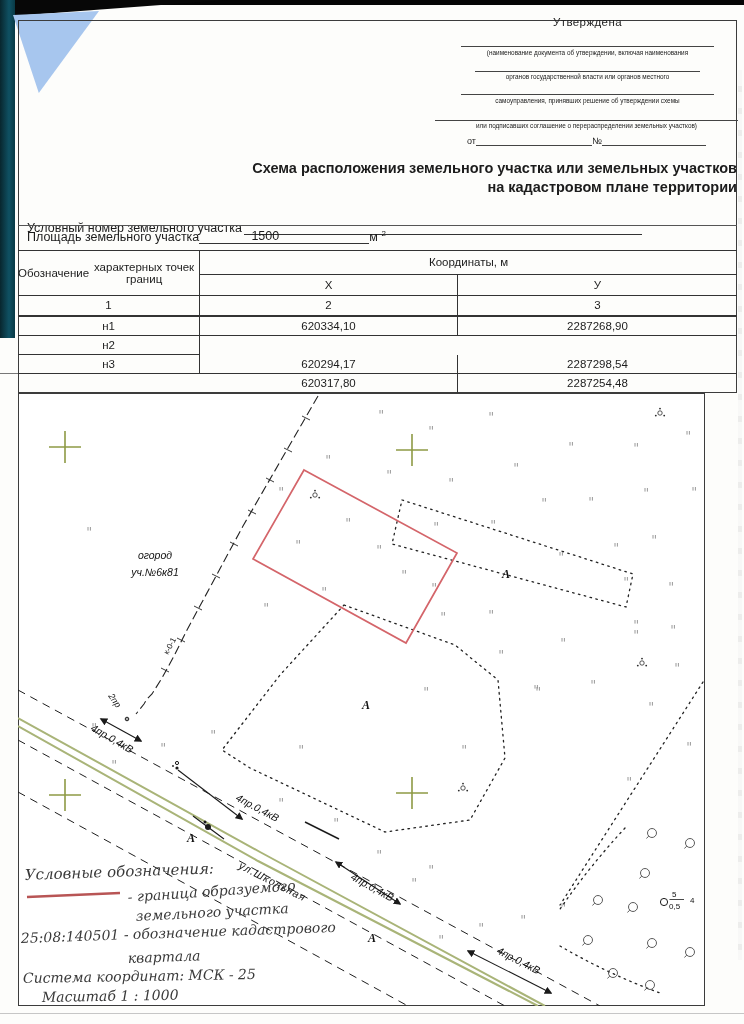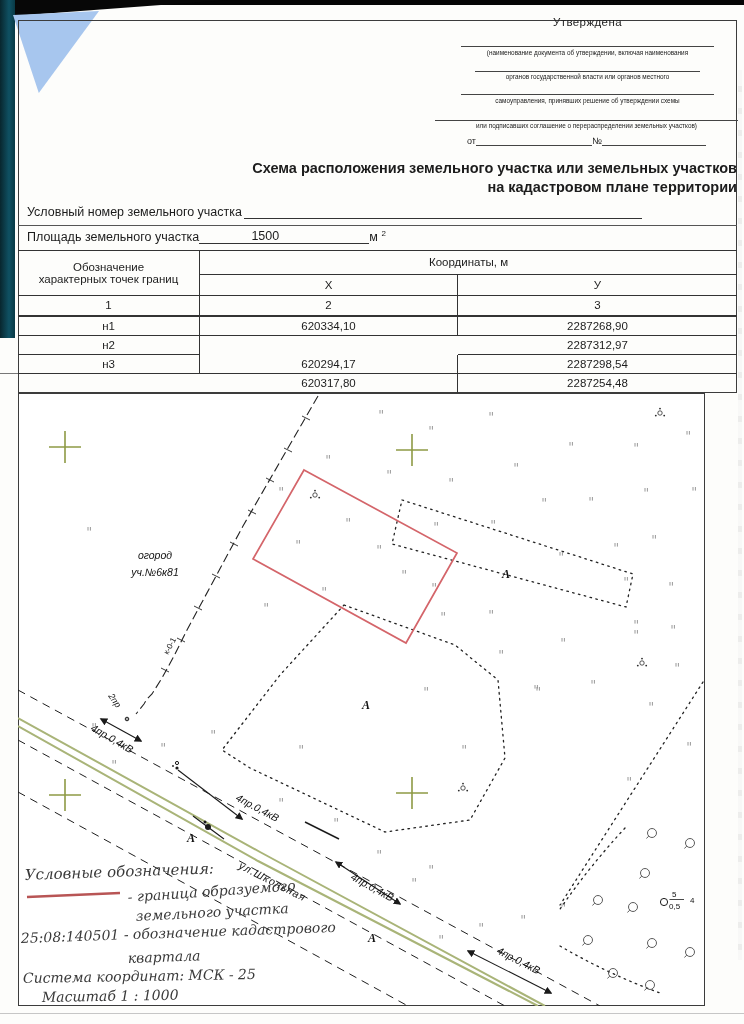--- a/index.html
+++ b/index.html
@@ -28,38 +28,38 @@
   .r2{margin:15px 38px 0}
   .r3{margin:14px 24px 0}
   .r4{margin:16px 0 0;margin-left:-2px}
   .appr-from{display:flex;align-items:flex-end;font-size:9px;margin-top:5px;padding-left:30px}
   .appr-from .ln{border-bottom:1px solid #444;width:116px;height:11px}
   .appr-from .ln2{border-bottom:1px solid #444;width:104px;height:11px}
   
   #doc-title{left:18px;top:159px;width:719px;text-align:right;font-weight:bold;font-size:14.5px;line-height:19px}
   
   .field{display:flex;align-items:flex-end;font-size:12.5px}
-  #field1{left:27px;top:205px}
+  #field1{left:27px;top:221px}
   #field1 .uline{width:398px;border-bottom:1.2px solid #333;height:13px;margin-left:2px}
   #sep-line{left:18px;top:225px;width:719px;border-top:1px solid #555}
   #field2{left:27px;top:229px}
   .useg{border-bottom:1.2px solid #333;height:13px}
   #field2 .v{border-bottom:1.2px solid #333;width:72px;text-align:center}
   #field2 .unit{margin-left:0}
   sup{font-size:8px}
   
   #coords-table{left:18px;top:250px;width:719px;height:142px;box-sizing:border-box;
     display:grid;grid-template-columns:182px 258px 279px;grid-template-rows:24px 21px 21px 19px 19px 19px 19px;
     border-top:1.5px solid #333;font-size:11.5px}
   #coords-table .c{border-right:1px solid #333;border-bottom:1px solid #333;
     display:flex;align-items:center;justify-content:center;text-align:center;line-height:12.5px}
   #coords-table .last-col{border-right:none}
   #coords-table .no-b{border-bottom:none}
   #coords-table .thick{border-bottom:2px solid #333}
-  .cellA{grid-column:1;grid-row:1/3;flex-direction:column}
+  .cellA{grid-column:1;grid-row:1/3;flex-direction:row}
   .cellB{grid-column:2/4;grid-row:1}
   
   #map-svg{left:18px;top:393px}
   .mlabel{font-family:"Liberation Sans",sans-serif;font-style:italic;font-size:10.5px;fill:#111}
   .msmall{font-family:"Liberation Sans",sans-serif;font-style:italic;font-size:9px;fill:#111}
   .mtiny{font-family:"Liberation Sans",sans-serif;font-size:8px;fill:#111}
   .azone{font-family:"Liberation Serif",serif;font-style:italic;font-weight:600;font-size:12px;fill:#111}
   .hand{font-family:"DejaVu Serif",serif;font-style:italic;fill:#3a3a3a;font-size:15px}
   .hand2{font-family:"DejaVu Serif",serif;font-style:italic;fill:#3a3a3a;font-size:14px}
 </style>
@@ -120,21 +120,20 @@
 
   <div class="c thick" style="grid-column:1;grid-row:3">1</div>
   <div class="c thick" style="grid-column:2;grid-row:3">2</div>
   <div class="c thick last-col" style="grid-column:3;grid-row:3">3</div>
 
   <div class="c" style="grid-column:1;grid-row:4">н1</div>
   <div class="c" style="grid-column:2;grid-row:4">620334,10</div>
   <div class="c last-col" style="grid-column:3;grid-row:4">2287268,90</div>
 
   <div class="c" style="grid-column:1;grid-row:5">н2</div>
-  <div class="c last-col" style="grid-column:3;grid-row:5">2287312,97</div>
 
   <div class="c" style="grid-column:1;grid-row:6">н3</div>
   <div class="c" style="grid-column:2;grid-row:6">620294,17</div>
   <div class="c last-col" style="grid-column:3;grid-row:6">2287298,54</div>
 
   <div class="c no-b" style="grid-column:2;grid-row:7">620317,80</div>
   <div class="c no-b last-col" style="grid-column:3;grid-row:7">2287254,48</div>
 </div>
 
 <svg class="abs" id="map-svg" width="687" height="613" viewBox="18 393 687 613">

